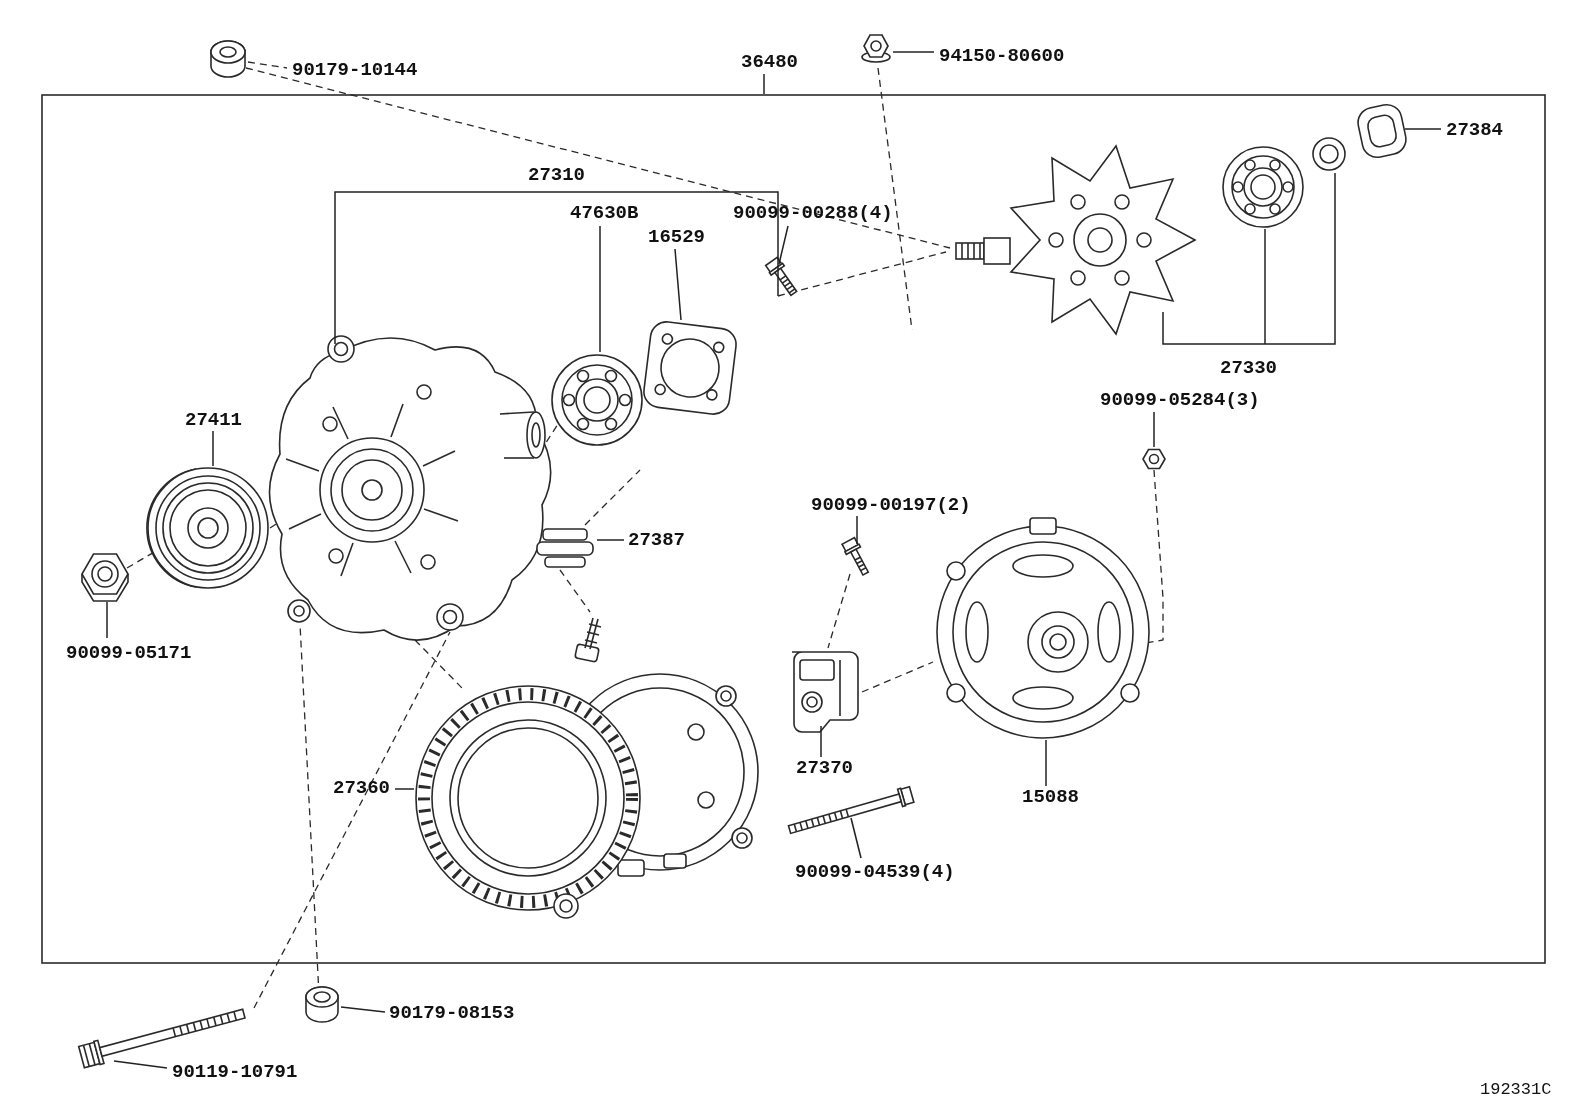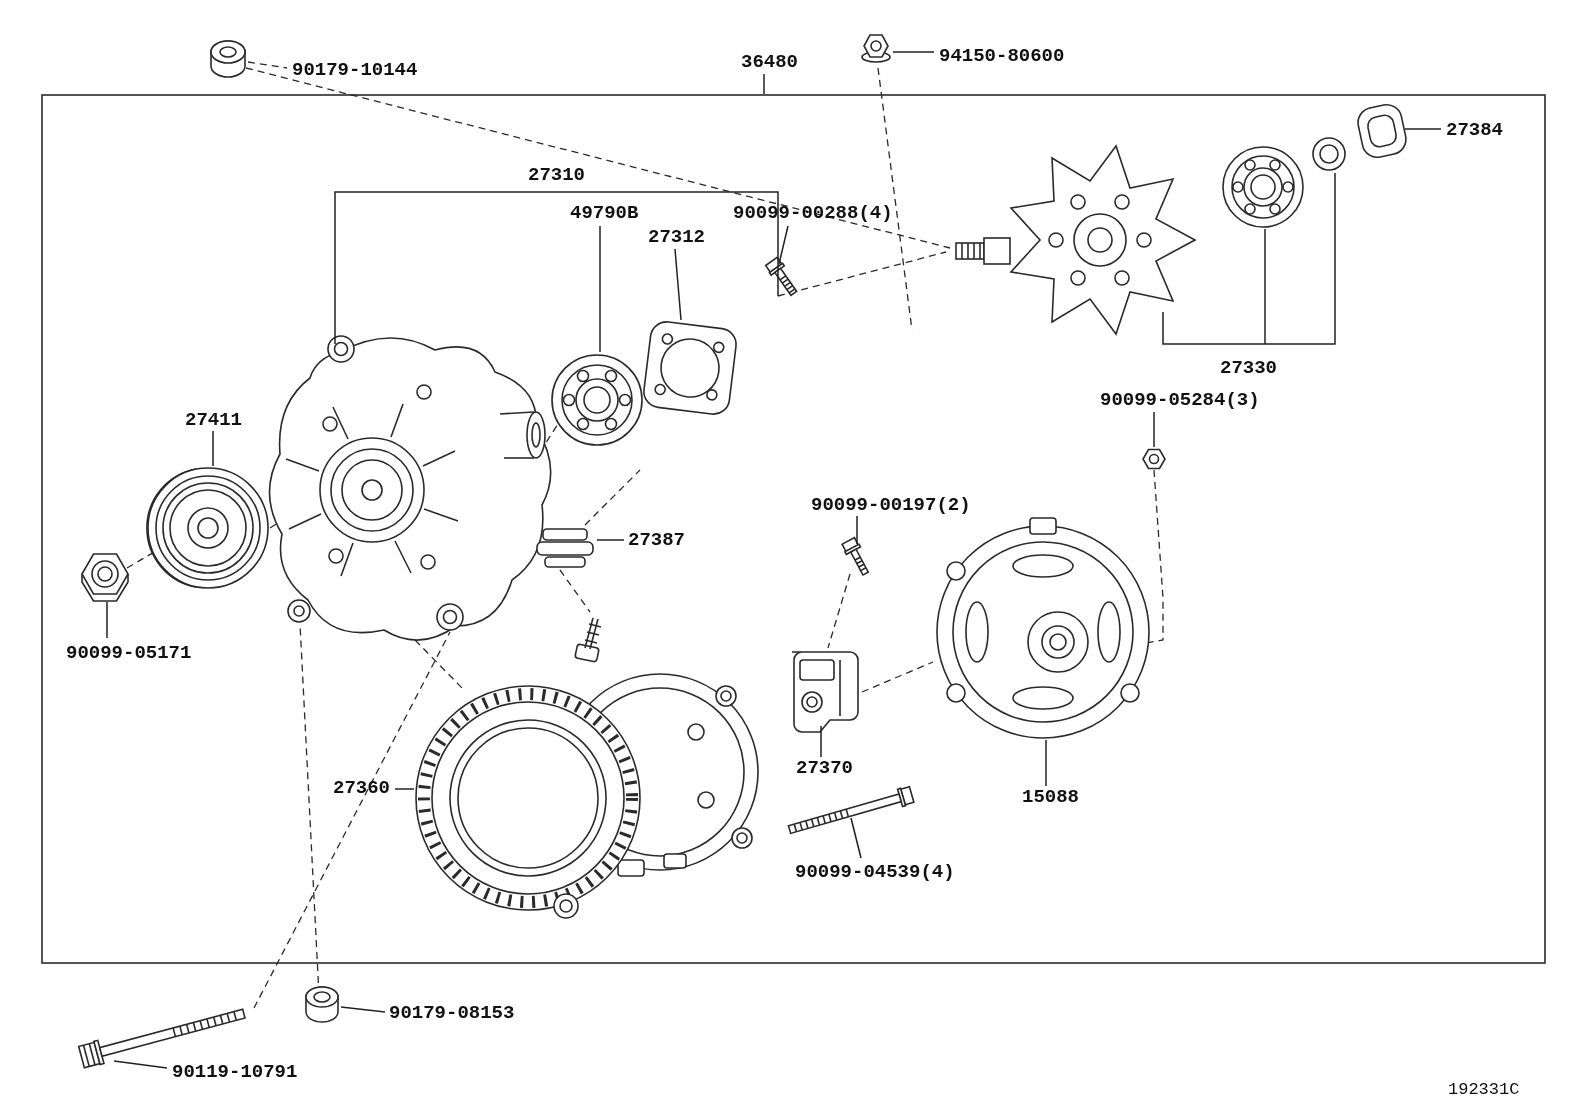--- a/index.html
+++ b/index.html
@@ -1,20 +1,20 @@
 <!DOCTYPE html>
 <html><head>
 <meta charset="utf-8">
 <style>
   html,body{margin:0;padding:0;background:#fff;}
   .stage{position:relative;width:1592px;height:1099px;background:#fff;overflow:hidden;
          font-family:"Liberation Mono","DejaVu Sans Mono",monospace;}
   svg.canvas{position:absolute;left:0;top:0;}
   .lbl{position:absolute;font-size:19px;font-weight:700;color:#111;white-space:nowrap;line-height:20px;}
-  .figcode{font-size:17px;font-weight:400;}
+  .figcode{font-size:17px;font-weight:400;margin-left:32px;}
   .ln{stroke:#2a2a2a;stroke-width:1.6;fill:none;}
   .lnw{stroke:#2a2a2a;stroke-width:1.6;fill:#fff;}
   .dash{stroke:#2a2a2a;stroke-width:1.3;fill:none;stroke-dasharray:7 5;}
   .lead{stroke:#222;stroke-width:1.5;fill:none;}
   .slots{stroke:#2a2a2a;stroke-width:12;fill:none;stroke-dasharray:3 9;}
 </style>
 </head>
 <body>
 
 <div class="stage">
@@ -309,22 +309,22 @@
     <line x1="341" y1="1007" x2="385" y2="1012"></line>
     <line x1="114" y1="1061" x2="167" y2="1068"></line>
   </g>
 </svg>
 
   <div class="lbl" style="left:292px;top:60px">90179-10144</div>
   <div class="lbl" style="left:741px;top:52px">36480</div>
   <div class="lbl" style="left:939px;top:46px">94150-80600</div>
   <div class="lbl" style="left:1446px;top:120px">27384</div>
   <div class="lbl" style="left:528px;top:165px">27310</div>
-  <div class="lbl" style="left:570px;top:203px">49790B</div>
-  <div class="lbl" style="left:648px;top:227px">27312</div>
+  <div class="lbl" style="left:570px;top:203px">47630B</div>
+  <div class="lbl" style="left:648px;top:227px">16529</div>
   <div class="lbl" style="left:733px;top:203px">90099-00288(4)</div>
   <div class="lbl" style="left:1220px;top:358px">27330</div>
   <div class="lbl" style="left:185px;top:410px">27411</div>
   <div class="lbl" style="left:1100px;top:390px">90099-05284(3)</div>
   <div class="lbl" style="left:628px;top:530px">27387</div>
   <div class="lbl" style="left:811px;top:495px">90099-00197(2)</div>
   <div class="lbl" style="left:66px;top:643px">90099-05171</div>
   <div class="lbl" style="left:333px;top:778px">27360</div>
   <div class="lbl" style="left:796px;top:758px">27370</div>
   <div class="lbl" style="left:1022px;top:787px">15088</div>

